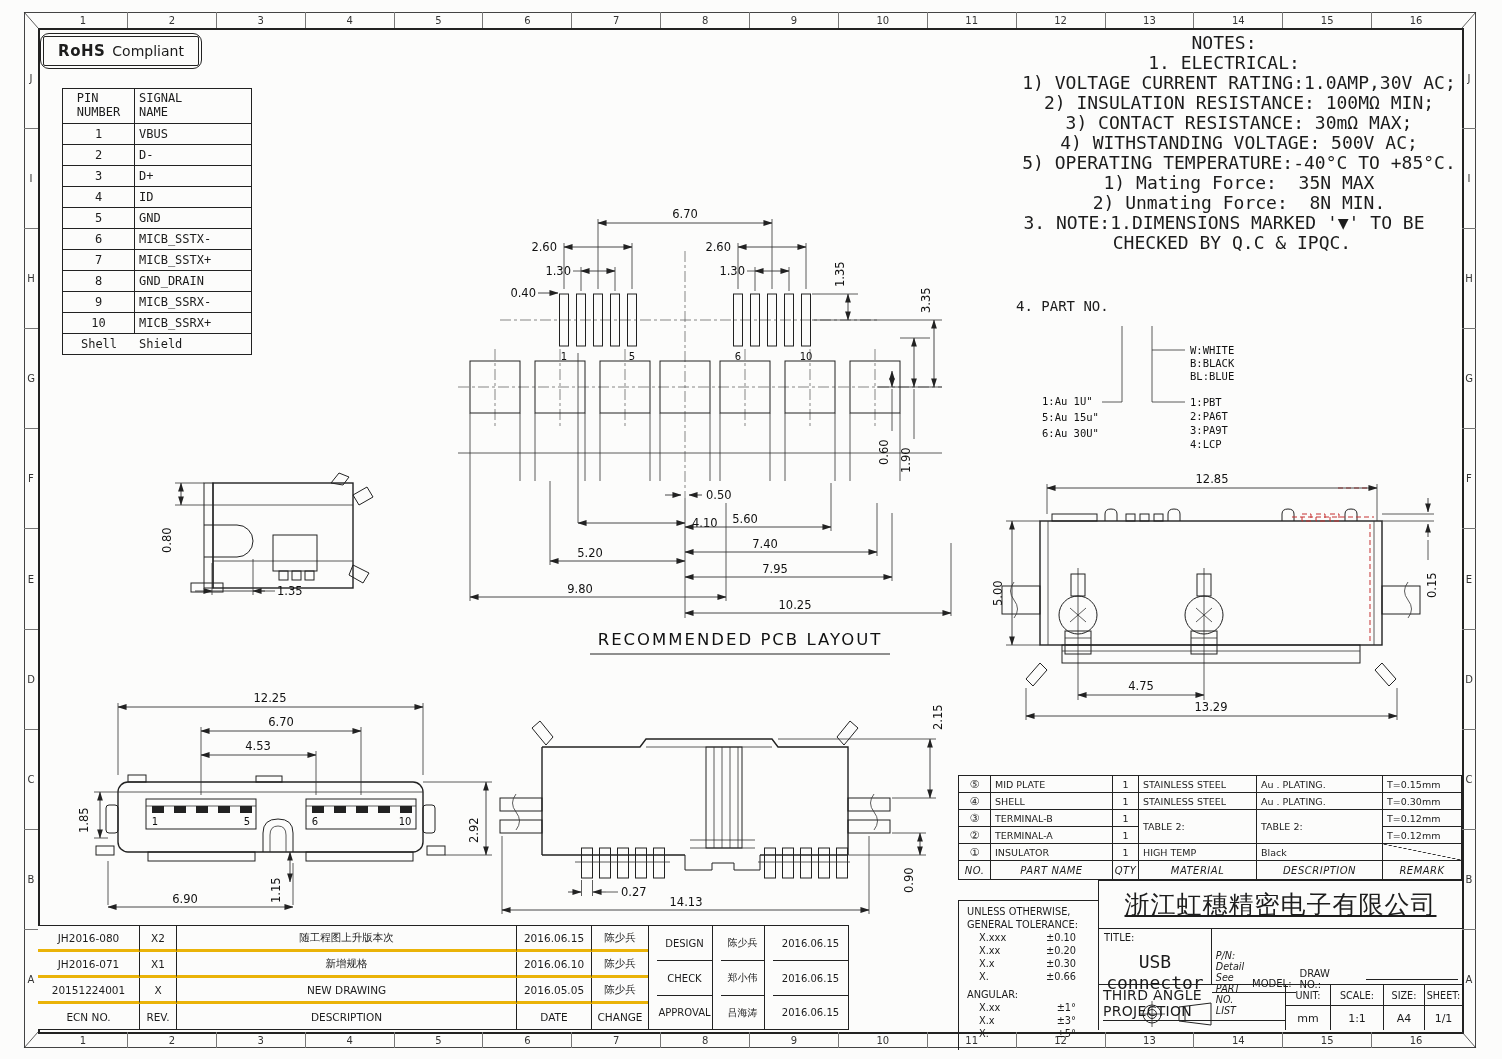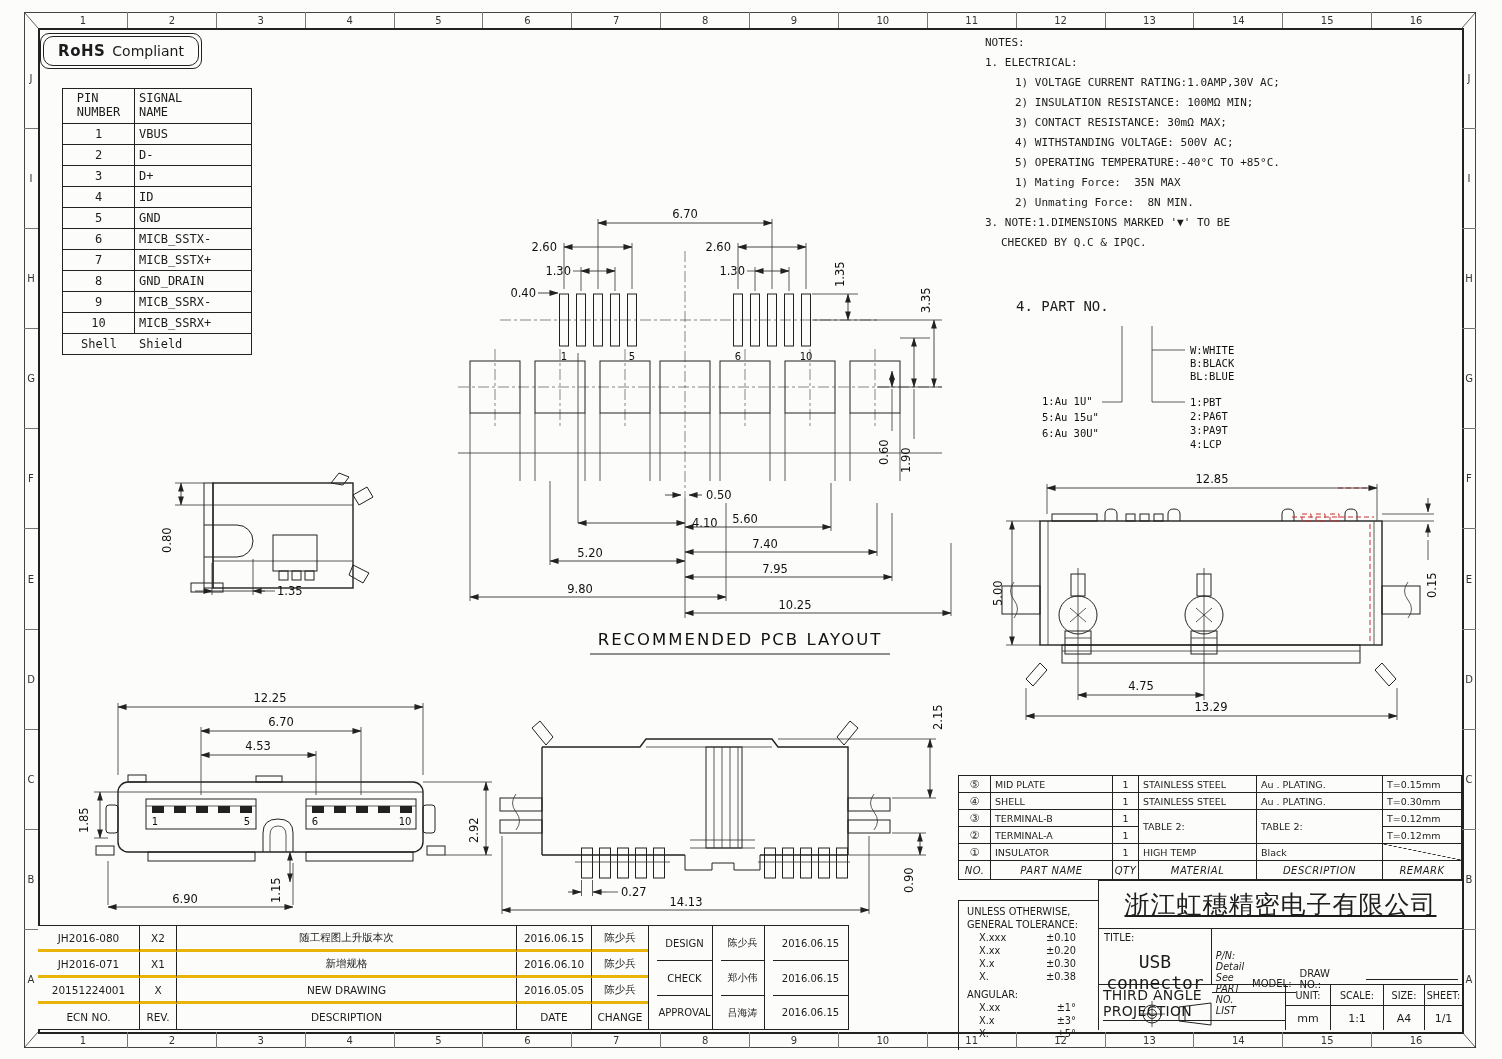--- a/index.html
+++ b/index.html
@@ -12,33 +12,33 @@
   .inner-frame{left:38px;top:28px;width:1422px;height:1002px;border:2px solid #222;}
   .ruler{display:flex;font-size:10px;color:#333;}
   .ruler-h{left:39px;width:1421px;height:16px;}
   .ruler-h .rc{flex:1;display:flex;align-items:center;justify-content:center;border-right:1px solid #777;}
   .ruler-h .rc:last-child{border-right:none;}
   .ruler-v{top:29px;width:14px;height:1000px;flex-direction:column;}
   .ruler-v .rc{flex:1;display:flex;align-items:center;justify-content:center;border-bottom:1px solid #777;}
   .ruler-v .rc:last-child{border-bottom:none;}
   
   .rohs{left:40px;top:33px;width:156px;height:30px;border:1.5px solid #222;border-radius:9px;padding:2px;}
-  .rohs-in{width:100%;height:100%;border:1px solid #222;border-radius:10px;display:flex;align-items:center;justify-content:center;gap:7px;box-sizing:border-box;}
+  .rohs-in{width:100%;height:100%;border:1px solid #222;border-radius:2px;display:flex;align-items:center;justify-content:center;gap:7px;box-sizing:border-box;}
   .rohs-b{font-weight:bold;font-size:15px;letter-spacing:.5px;}
   .rohs-r{font-size:14px;}
   
   .pin-table{left:62px;top:88px;width:188px;border:1.5px solid #222;display:grid;
              grid-template-columns:72px 1fr;font-family:"DejaVu Sans Mono",monospace;font-size:12px;background:#fcfcfb;}
   .pt-c{border-bottom:1px solid #222;padding:1px 4px;display:flex;align-items:center;min-height:18px;}
   .pt-n{justify-content:center;border-right:1px solid #222;}
   .pt-h{height:32px;line-height:1.15;align-items:center;}
   .pt-last{border-bottom:none;}
   .pt-shell{border-right:none;justify-content:center;}
   
-  .notes{left:985px;top:33px;width:478px;font-family:"DejaVu Sans Mono",monospace;font-size:11px;line-height:20px;}
+  .notes{left:985px;top:33px;width:478px;font-family:"DejaVu Sans Mono",monospace;font-size:18px;line-height:20px;text-align:center;}
   .nt0{padding-left:0;}
   .nt1{padding-left:30px;}
   .nt2{padding-left:16px;}
   .part-no-h{left:1016px;top:298px;font-family:"DejaVu Sans Mono",monospace;font-size:14px;}
   
   svg.view{position:absolute;overflow:visible;}
   svg text{font:11.5px "DejaVu Sans",sans-serif;fill:#111;}
   svg text.pinlab{font-size:10px;}
   svg text.vtitle{font-size:16.5px;letter-spacing:2px;}
   svg text.treet{font:10.5px "DejaVu Sans Mono",monospace;}
@@ -563,21 +563,21 @@
     <div class="tol-pair">
         <span>X.xx</span>
         <span>±0.20</span>
       </div>
     <div class="tol-pair">
         <span>X.x</span>
         <span>±0.30</span>
       </div>
     <div class="tol-pair">
         <span>X.</span>
-        <span>±0.38</span>
+        <span>±0.66</span>
       </div>
     <div class="tol-gap"></div>
     <div>ANGULAR:</div>
     <div class="tol-pair">
         <span>X.xx</span>
         <span>±1°</span>
       </div>
     <div class="tol-pair">
         <span>X.x</span>
         <span>±3°</span>

